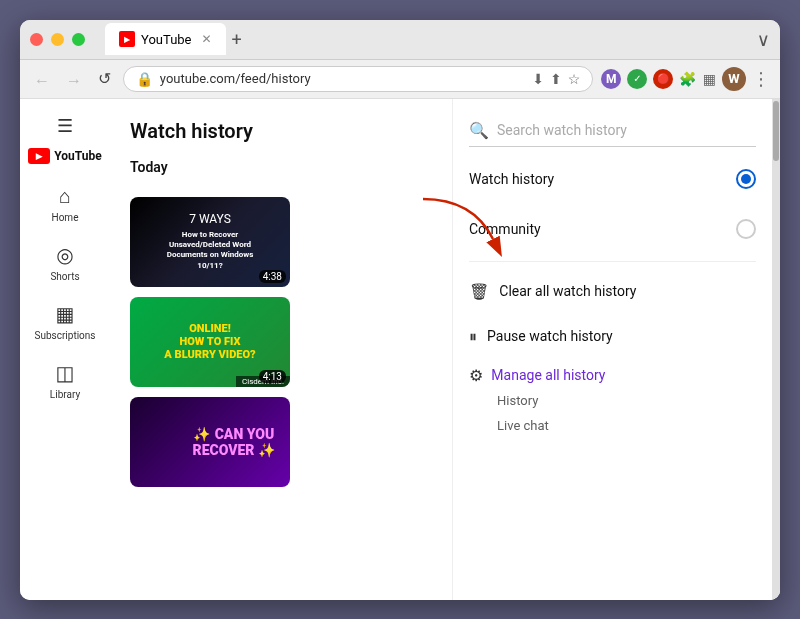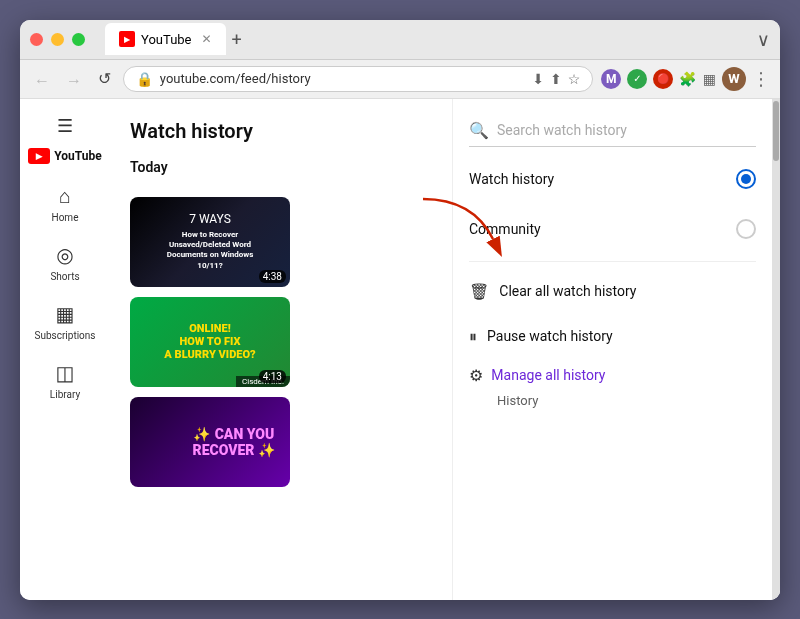--- a/index.html
+++ b/index.html
@@ -509,20 +509,21 @@
           <span class="action-label">Pause watch history</span>
         </div>
 
         <div class="manage-section">
           <div class="manage-header">
             <span class="action-icon">⚙</span>
             <span class="manage-label">Manage all history</span>
           </div>
           <div class="sub-items">
             <span class="sub-item">History</span>
+            <span class="sub-item">Live chat</span>
           </div>
         </div>
 
         <svg width="120" height="80" style="position:absolute;top:90px;left:-60px;pointer-events:none;">
           <defs>
             <marker id="arrowhead" markerWidth="8" markerHeight="6" refX="0" refY="3" orient="auto">
               <polygon points="0 0, 8 3, 0 6" fill="#cc2200"></polygon>
             </marker>
           </defs>
           <path d="M 30,10 Q 80,10 100,50" stroke="#cc2200" stroke-width="2.5" fill="none" marker-end="url(#arrowhead)"></path>

